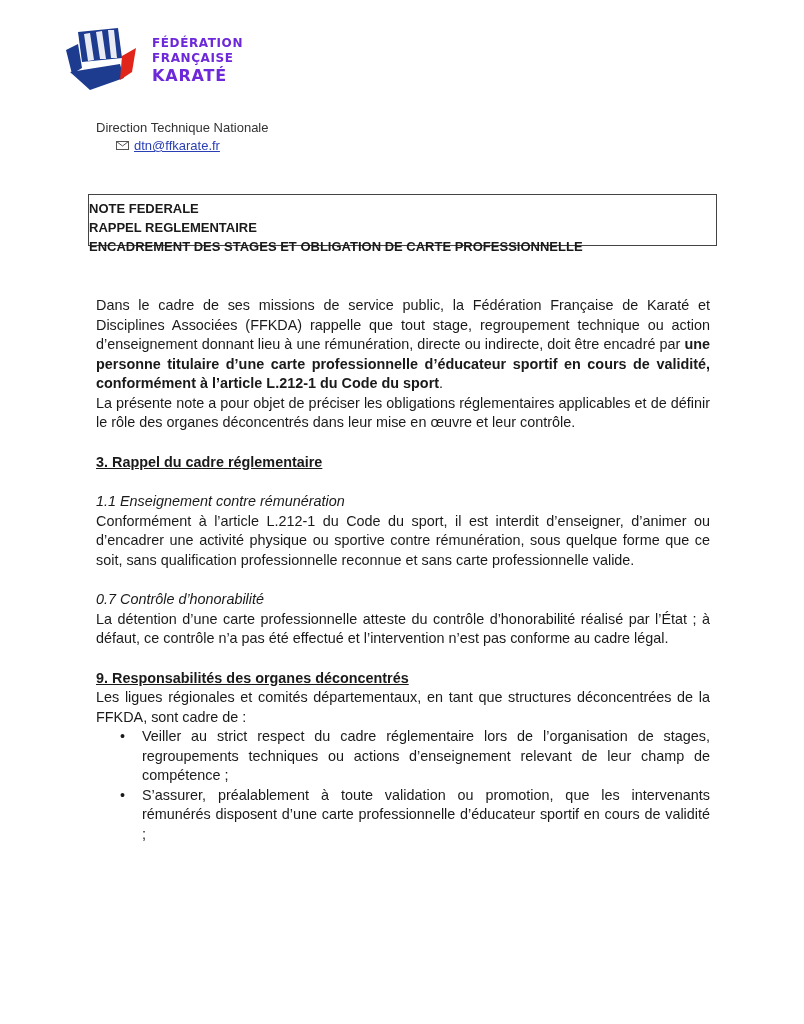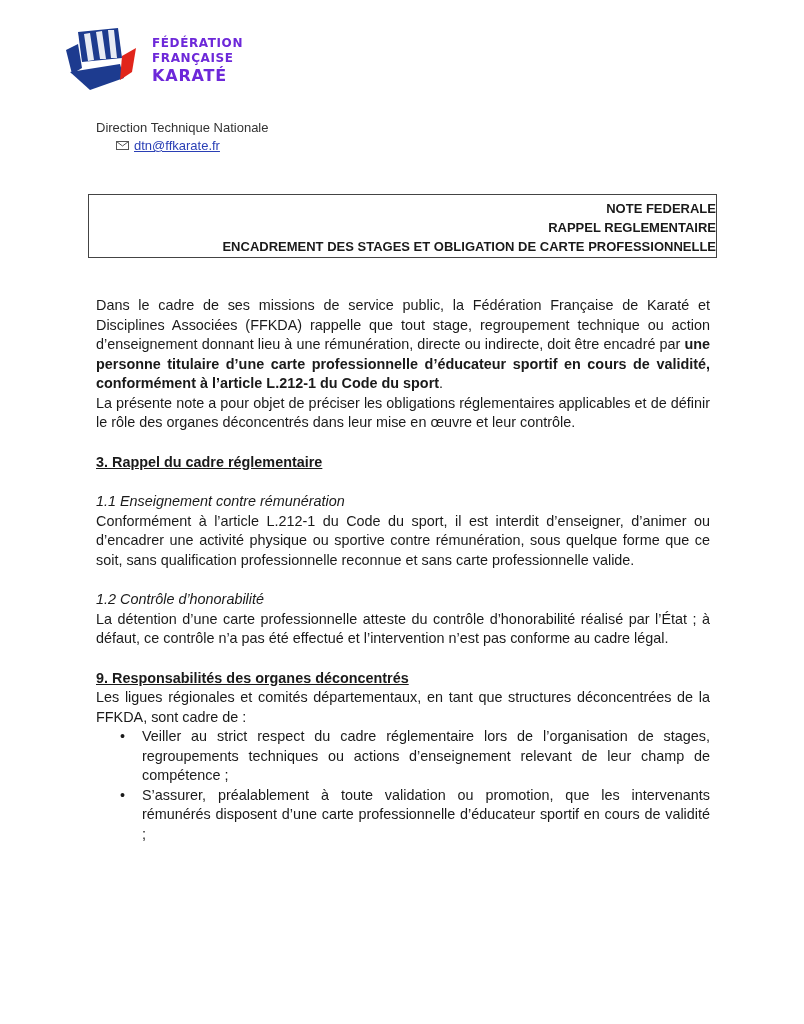--- a/index.html
+++ b/index.html
@@ -8,22 +8,22 @@
   .logo { position: absolute; left: 60px; top: 28px; width: 200px; height: 70px; }
   .logo-mark { position: absolute; left: 0; top: 0; width: 78px; height: 66px; }
   .logo-text { position: absolute; left: 92px; top: 8px; font-family: "DejaVu Sans", sans-serif;
                color: #6d28d9; line-height: 15px; }
   .logo-text .l1, .logo-text .l2 { font-size: 12px; letter-spacing: 0.6px; font-weight: 600; }
   .logo-text .l3 { font-size: 16px; font-weight: 700; letter-spacing: 0.8px; line-height: 20px; }
   .dtn { position: absolute; left: 96px; top: 120px; font-size: 13px; color: #333; }
   .mail { position: absolute; left: 96px; top: 138px; font-size: 13px; display: flex; align-items: center; gap: 5px; margin-left: 20px; }
   .mail a { color: #2a3fb5; text-decoration: underline; }
   .mail .env { width: 13px; height: 9px; }
-  .titlebox { position: absolute; left: 88px; top: 194px; width: 629px; height: 64px;
-              border: 1px solid #444; box-sizing: border-box; text-align: right;
+  .titlebox { position: absolute; left: 88px; top: 194px; width: 629px; height: 52px;
+              border: 1px solid #444; box-sizing: border-box; text-align: left;
               font-weight: bold; font-size: 13px; line-height: 19px; padding-top: 4px; }
   .content { position: absolute; left: 96px; top: 296px; width: 614px; font-size: 14.4px; line-height: 19.5px; }
   .content p { margin: 0; text-align: justify; }
   .gap { height: 20px; }
   .h { font-weight: bold; text-decoration: underline; }
   .sub { font-style: italic; }
   ul.bul { margin: 0; padding-left: 0; list-style: none; }
   ul.bul li { position: relative; padding-left: 46px; text-align: justify; }
   ul.bul li .dot { position: absolute; left: 24px; top: 0; }
 </style>
@@ -62,21 +62,21 @@
 
 <div class="content">
   <p><span>Dans le cadre de ses missions de service public, la Fédération Française de Karaté et Disciplines Associées (FFKDA) rappelle que tout stage, regroupement technique ou action d’enseignement donnant lieu à une rémunération, directe ou indirecte, doit être encadré par </span><b>une personne titulaire d’une carte professionnelle d’éducateur sportif en cours de validité, conformément à l’article L.212-1 du Code du sport</b><span>.</span></p>
   <p>La présente note a pour objet de préciser les obligations réglementaires applicables et de définir le rôle des organes déconcentrés dans leur mise en œuvre et leur contrôle.</p>
   <div class="gap"></div>
   <p class="h">3. Rappel du cadre réglementaire</p>
   <div class="gap"></div>
   <p class="sub">1.1 Enseignement contre rémunération</p>
   <p>Conformément à l’article L.212-1 du Code du sport, il est interdit d’enseigner, d’animer ou d’encadrer une activité physique ou sportive contre rémunération, sous quelque forme que ce soit, sans qualification professionnelle reconnue et sans carte professionnelle valide.</p>
   <div class="gap"></div>
-  <p class="sub">1.2 Contrôle d’honorabilité</p>
+  <p class="sub">0.7 Contrôle d’honorabilité</p>
   <p>La détention d’une carte professionnelle atteste du contrôle d’honorabilité réalisé par l’État ; à défaut, ce contrôle n’a pas été effectué et l’intervention n’est pas conforme au cadre légal.</p>
   <div class="gap"></div>
   <p class="h">9. Responsabilités des organes déconcentrés</p>
   <p>Les ligues régionales et comités départementaux, en tant que structures déconcentrées de la FFKDA, sont cadre de :</p>
   <ul class="bul">
     <li><span class="dot">•</span><span>Veiller au strict respect du cadre réglementaire lors de l’organisation de stages, regroupements techniques ou actions d’enseignement relevant de leur champ de compétence ;</span></li>
     <li><span class="dot">•</span><span>S’assurer, préalablement à toute validation ou promotion, que les intervenants rémunérés disposent d’une carte professionnelle d’éducateur sportif en cours de validité ;</span></li>
   </ul>
 </div>
 

